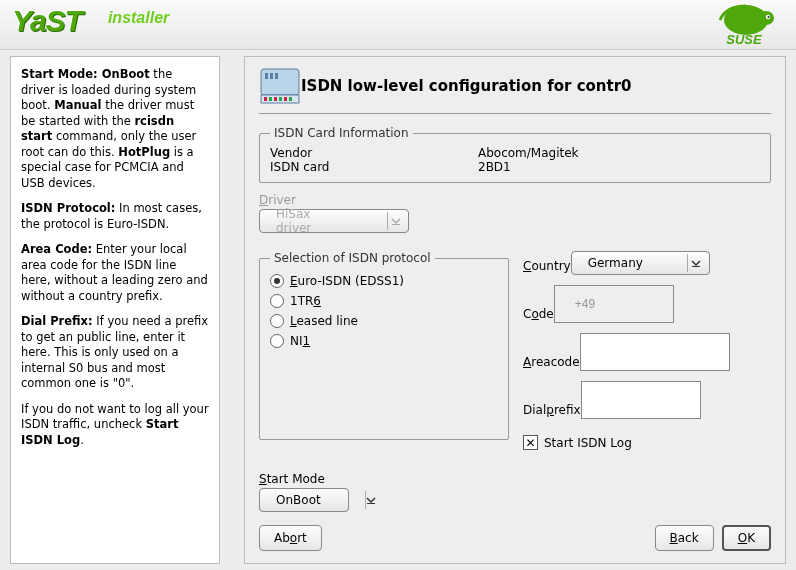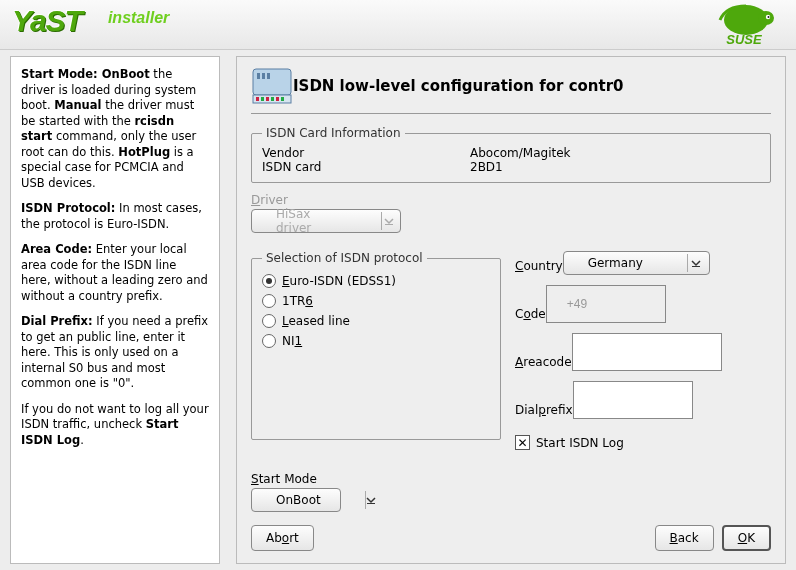--- a/index.html
+++ b/index.html
@@ -44,21 +44,21 @@
     width: 80px; height: 56px;
   }
   .main {
     display: flex;
     height: 520px;
   }
   .sidebar {
     width: 210px;
     border: 1px solid #bbb;
     background: #fff;
-    margin: 6px 12px 6px 10px;
+    margin: 6px 20px 6px 10px;
     padding: 10px 10px;
     font-size: 11.5px;
     line-height: 1.35;
     overflow: hidden;
   }
   .sidebar p { margin: 0 0 10px 0; }
   .content {
     flex: 1;
     border: 1px solid #bbb;
     background: #eee;
@@ -90,21 +90,21 @@
   .info-label { width: 160px; }
   .disabled-label { color: #999; font-size: 12px; margin-top: 4px; }
   .dropdown {
     border: 1px solid #888;
     background: linear-gradient(#fdfdfd, #e6e6e6);
     border-radius: 4px;
     height: 24px;
     display: inline-flex;
     align-items: center;
     justify-content: space-between;
-    padding: 0 4px 0 24px;
+    padding: 0 4px 0 16px;
     font-size: 12px;
     cursor: pointer;
     gap: 44px;
   }
   .dropdown.disabled { color: #aaa; cursor: default; }
   .dropdown .arrow {
     width: 18px; height: 18px;
     border-left: 1px solid #aaa;
     display: flex; align-items: center; justify-content: center;
   }

